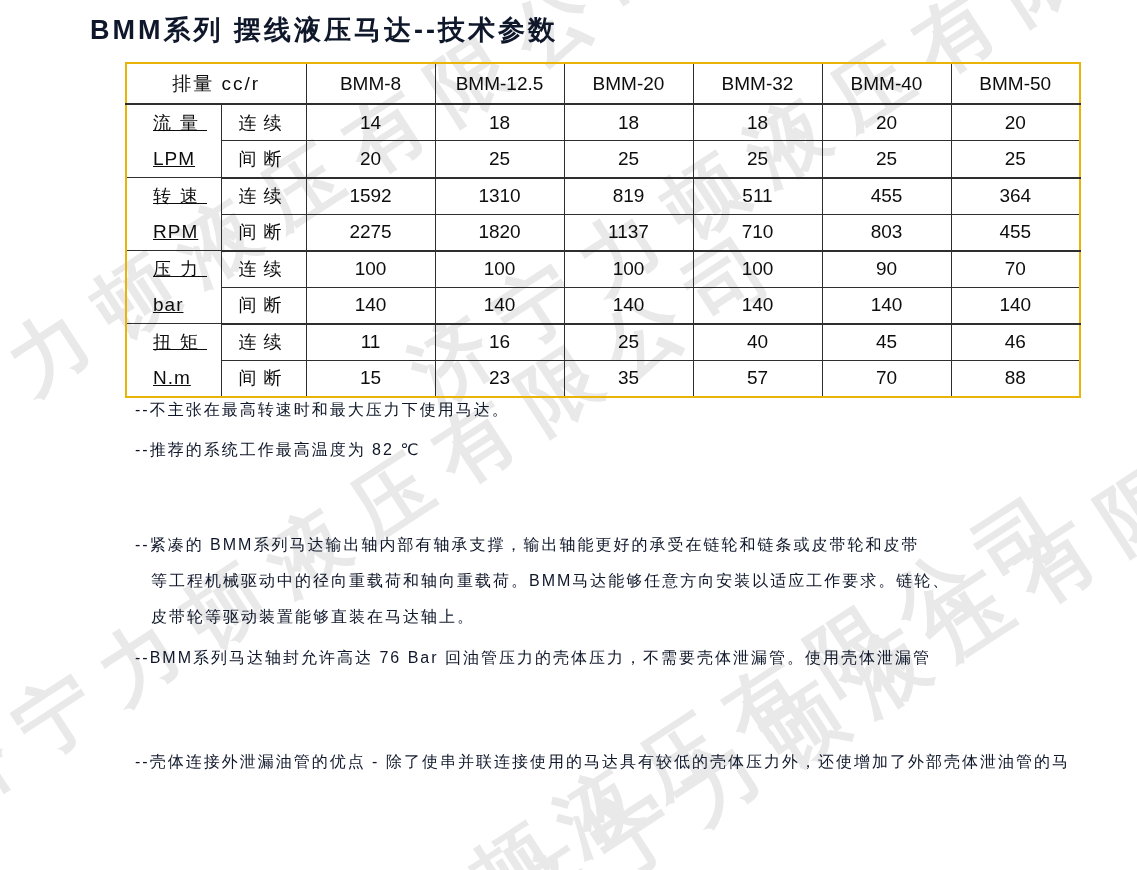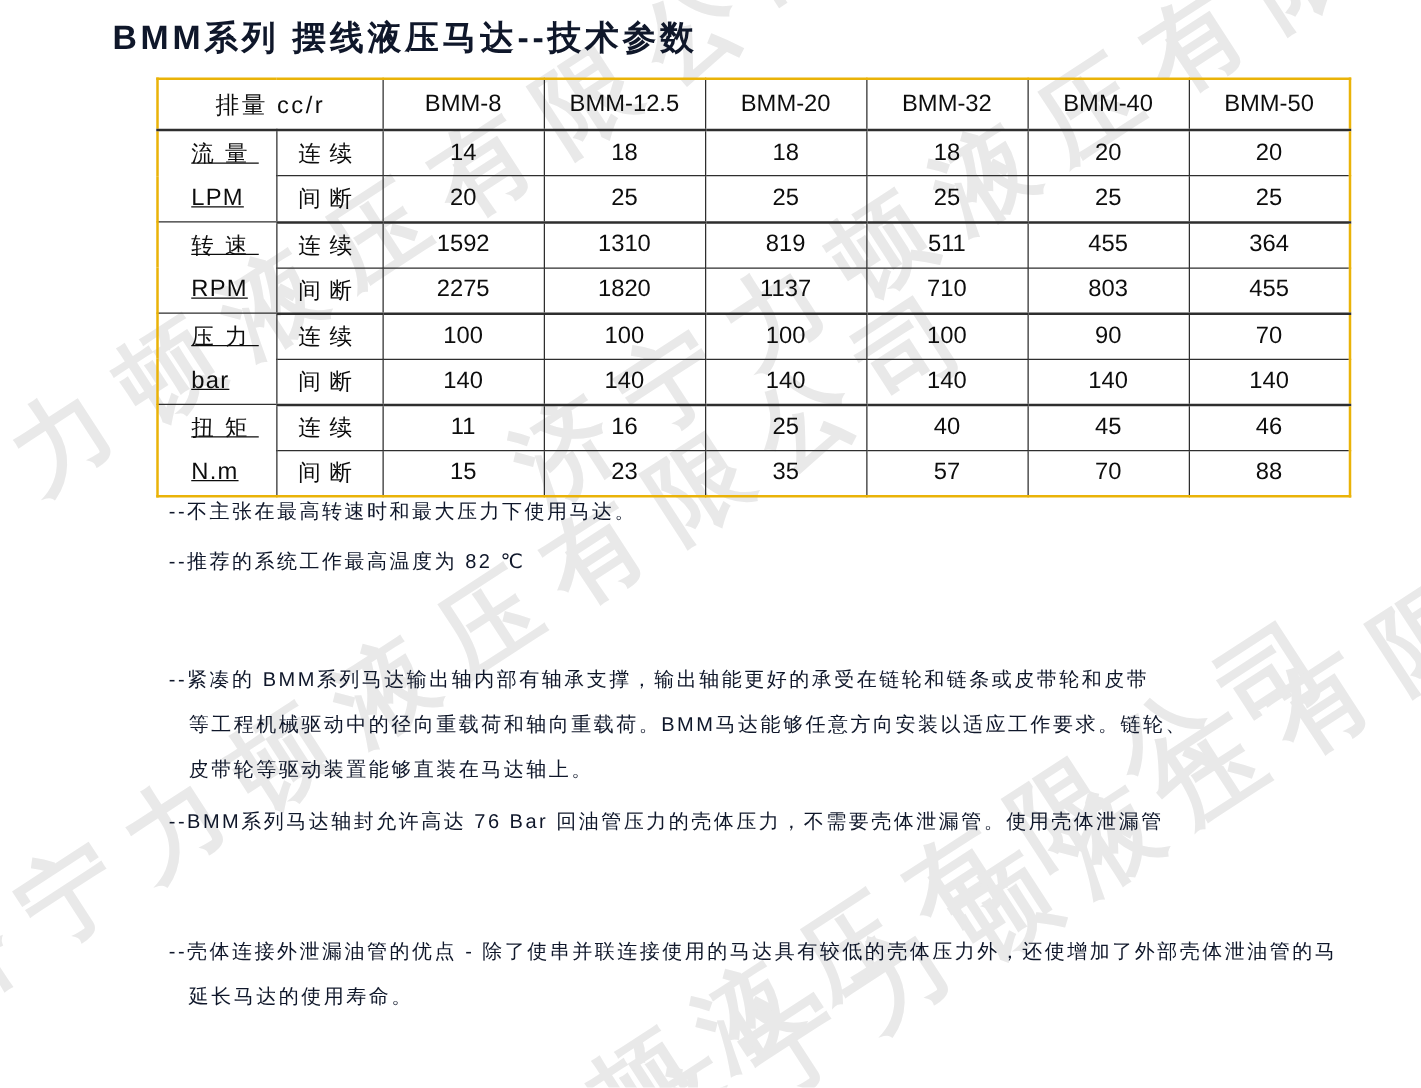--- a/index.html
+++ b/index.html
@@ -208,16 +208,15 @@
   <div class="note n4">
     <span class="line">--紧凑的 BMM系列马达输出轴内部有轴承支撑，输出轴能更好的承受在链轮和链条或皮带轮和皮带</span>
     <span class="line cont">等工程机械驱动中的径向重载荷和轴向重载荷。BMM马达能够任意方向安装以适应工作要求。链轮、</span>
     <span class="line cont">皮带轮等驱动装置能够直装在马达轴上。</span>
   </div>
   <div class="note n5">
     <span class="line">--BMM系列马达轴封允许高达 76 Bar 回油管压力的壳体压力，不需要壳体泄漏管。使用壳体泄漏管</span>
   </div>
   <div class="note n6">
     <span class="line">--壳体连接外泄漏油管的优点 - 除了使串并联连接使用的马达具有较低的壳体压力外，还使增加了外部壳体泄油管的马</span>
-    <span class="line cont">延长马达的使用寿命。</span>
   </div>
 
 </div>
 
 </body></html>

